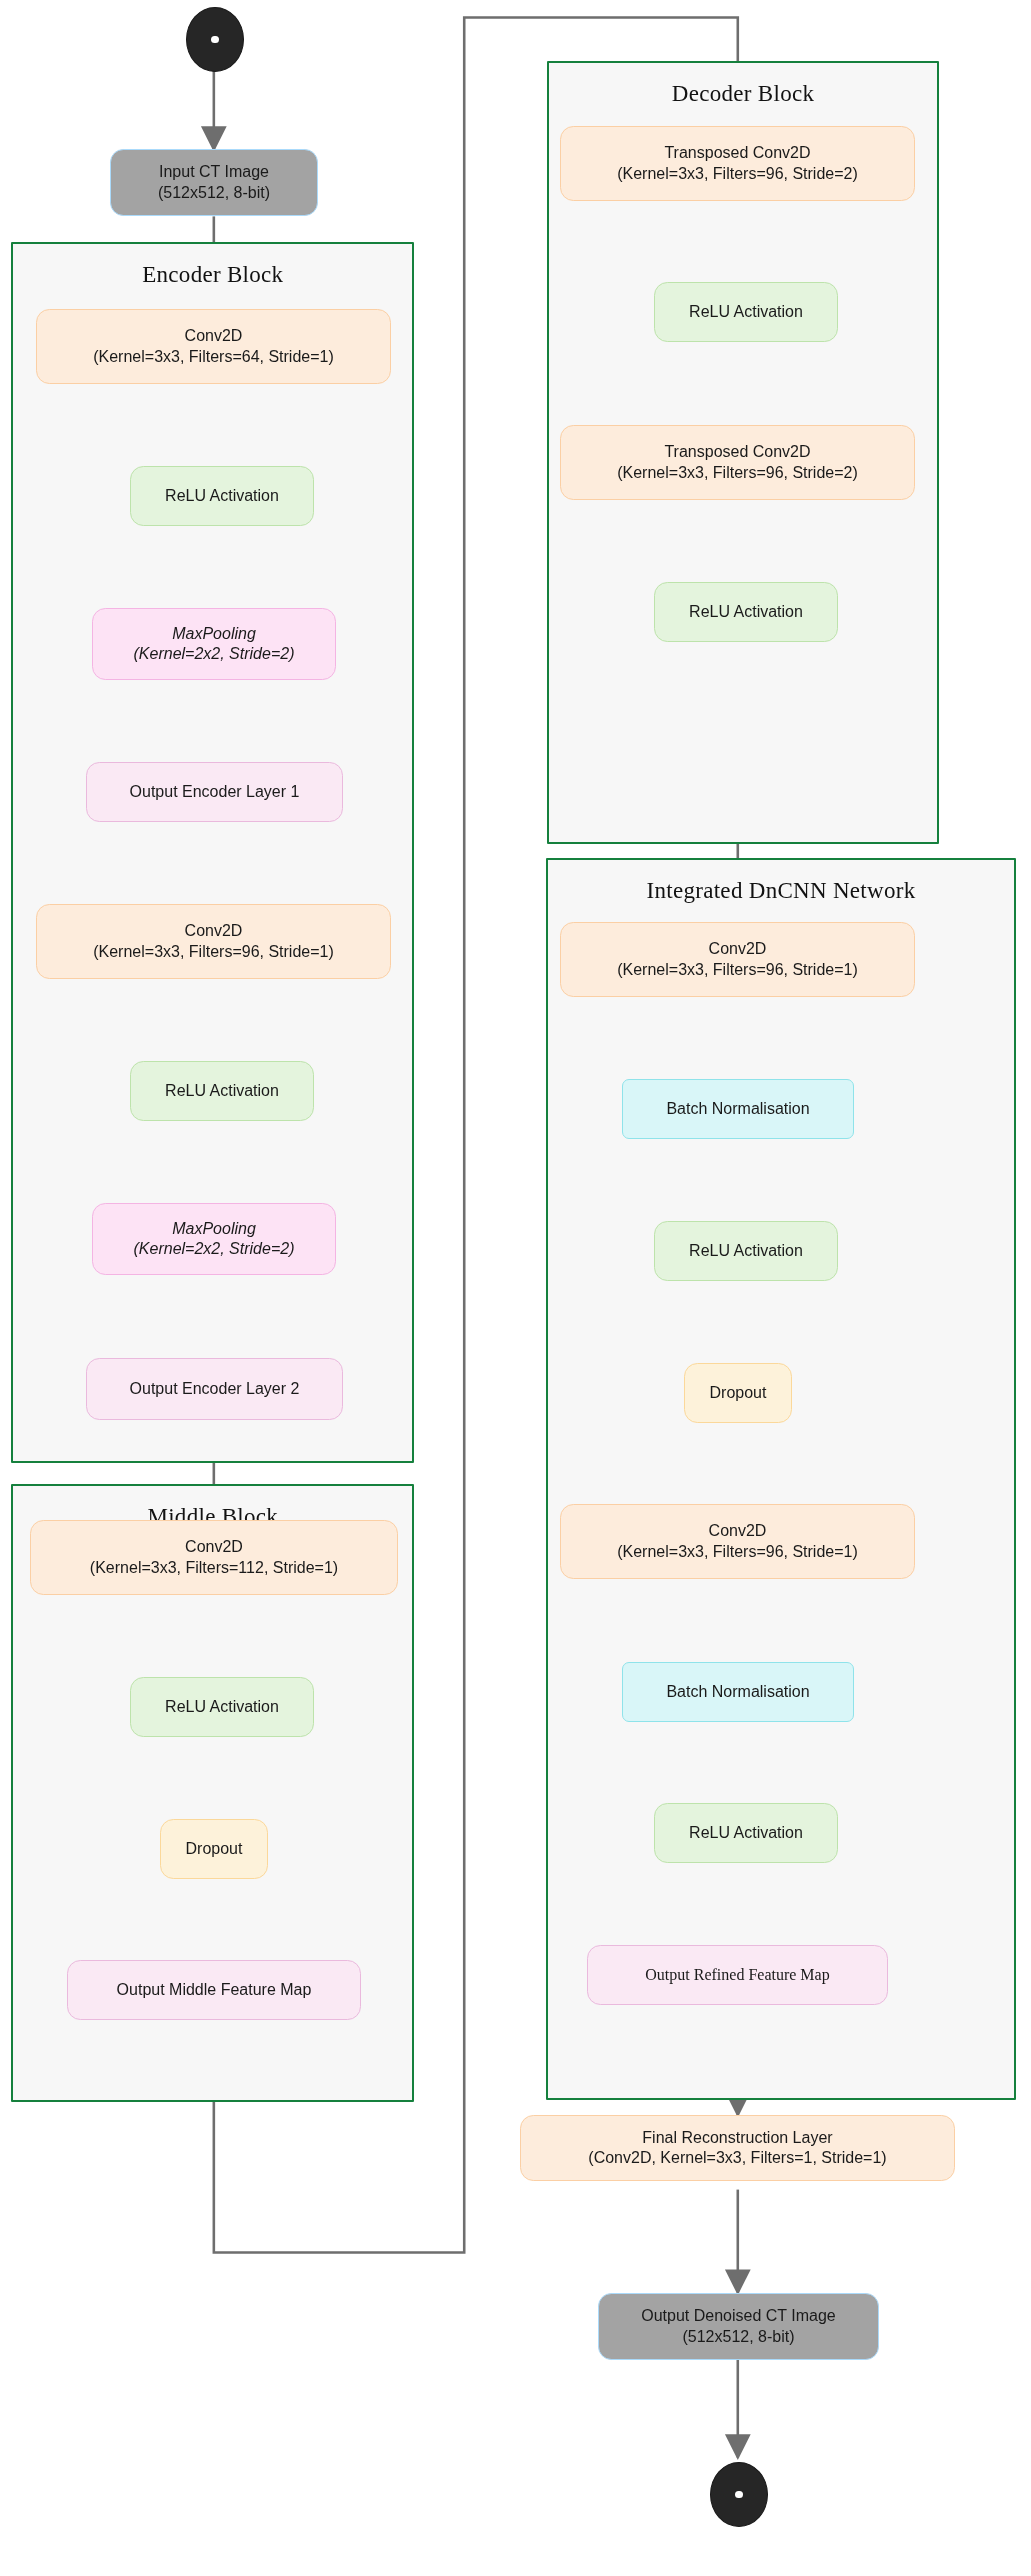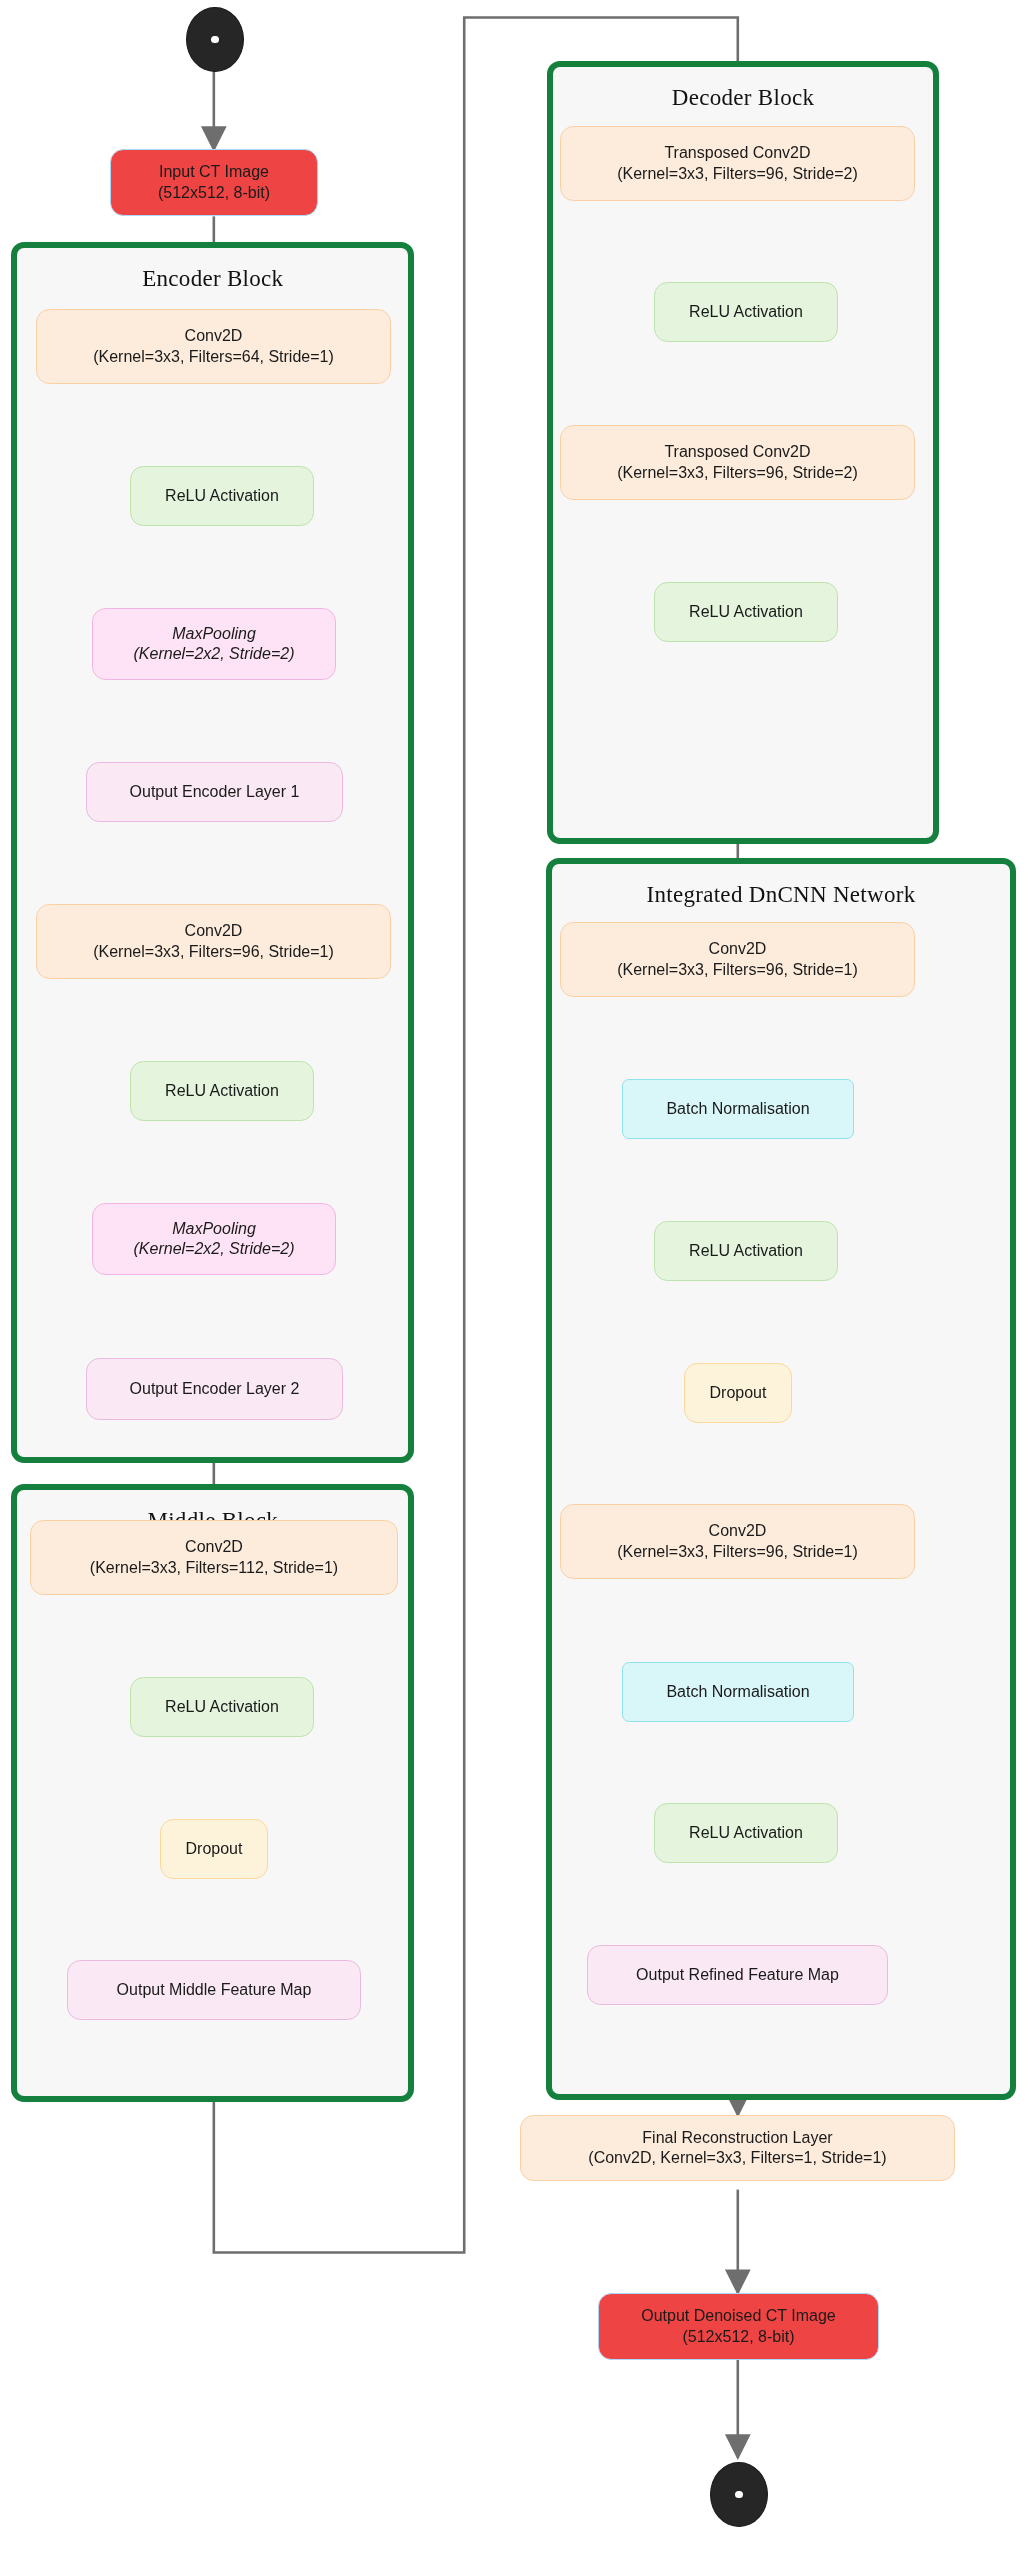--- a/index.html
+++ b/index.html
@@ -3,22 +3,22 @@
 <meta charset="utf-8">
 <style>
   html,body{margin:0;padding:0;background:#ffffff;}
   body{font-family:"Liberation Sans",sans-serif;}
   #stage{position:relative;width:1032px;height:2593px;background:#ffffff;overflow:hidden;}
 
   
   .cluster{
     position:absolute;
     background:#f7f7f7;
-    border:6px solid #15803d;
-    border-radius:13px;
+    border:2px solid #15803d;
+    border-radius:1px;
     box-sizing:border-box;
   }
   .cluster-title{
     position:absolute;
     width:100%;
     text-align:center;
     font-family:"Liberation Serif",serif;
     color:#121212;
     font-size:23px;
     letter-spacing:0.3px;
@@ -35,21 +35,21 @@
     display:flex;
     align-items:center;
     justify-content:center;
     text-align:center;
     color:#1a1a1a;
     font-size:16px;
     line-height:1.28;
     padding:3.1px 7.2px;
     white-space:pre-line;
   }
-  .n-io     {background:#ef4444; border-color:#aadafb;}
+  .n-io     {background:#a3a3a3; border-color:#aadafb;}
   .n-conv   {background:#fdecdc; border-color:#fbcfa4;}
   .n-relu   {background:#e4f4dd; border-color:#bde3ab;margin-left:8px;}
   .n-pool   {background:#fde3f5; border-color:#f4b4e3;font-style:italic;}
   .n-out    {background:#fae9f4; border-color:#eab9dd;}
   .n-drop   {background:#fdf2da; border-color:#fbd89a;text-align:center;}
   .n-bn     {background:#d9f6f8; border-color:#8fe3ea;border-radius:7px;}
 
   
   .terminal{
     position:absolute;
@@ -187,21 +187,21 @@
 
   <div class="node n-drop" style="left:684px; top:1363px; width:108px; height:60px;">Dropout</div>
 
   <div class="node n-conv" style="left:560px; top:1504px; width:355px; height:75px;">Conv2D
 (Kernel=3x3, Filters=96, Stride=1)</div>
 
   <div class="node n-bn" style="left:622px; top:1662px; width:232px; height:60px;">Batch Normalisation</div>
 
   <div class="node n-relu" style="left:646px; top:1803px; width:184px; height:60px;">ReLU Activation</div>
 
-  <div class="node n-out" style="left:587px; top:1945px; width:301px; height:60px;">Output Refined Feature Map</div>
+  <div class="node n-out" style="left:587px; top:1945px; width:301px; height:60px;font-family:Liberation Serif, serif;">Output Refined Feature Map</div>
 
   <div class="node n-conv" style="left:520px; top:2115px; width:435px; height:66px;">Final Reconstruction Layer
 (Conv2D, Kernel=3x3, Filters=1, Stride=1)</div>
 
   <div class="node n-io" style="left:598px; top:2293px; width:281px; height:67px;">Output Denoised CT Image
 (512x512, 8-bit)</div>
 
 </div>
 
 

